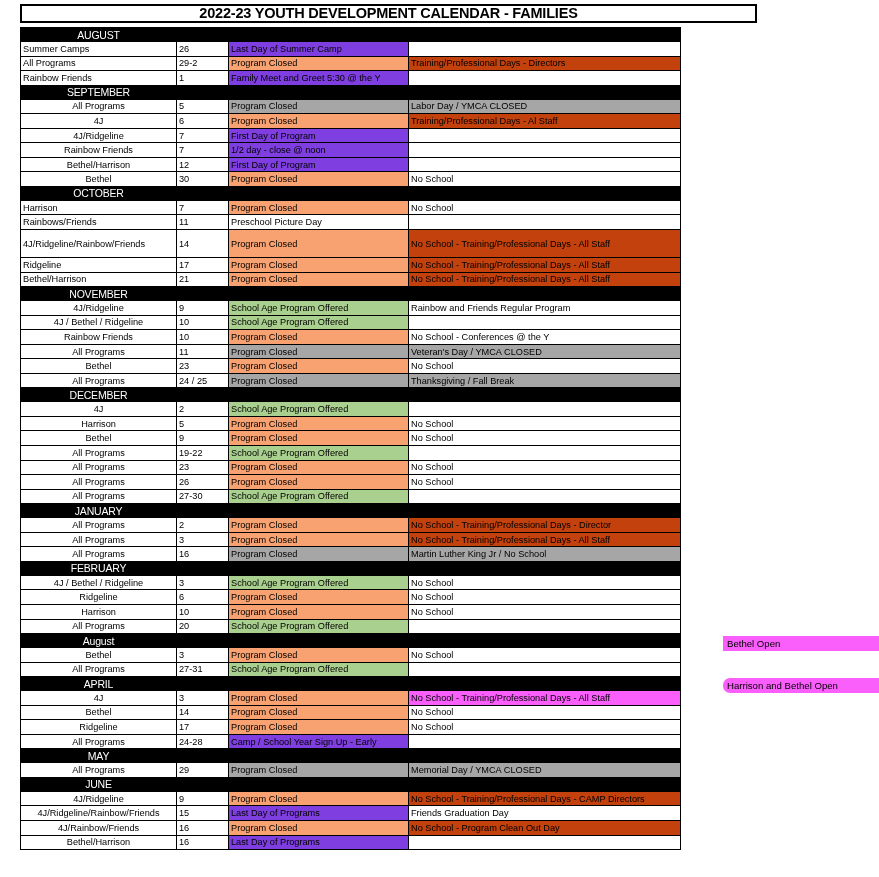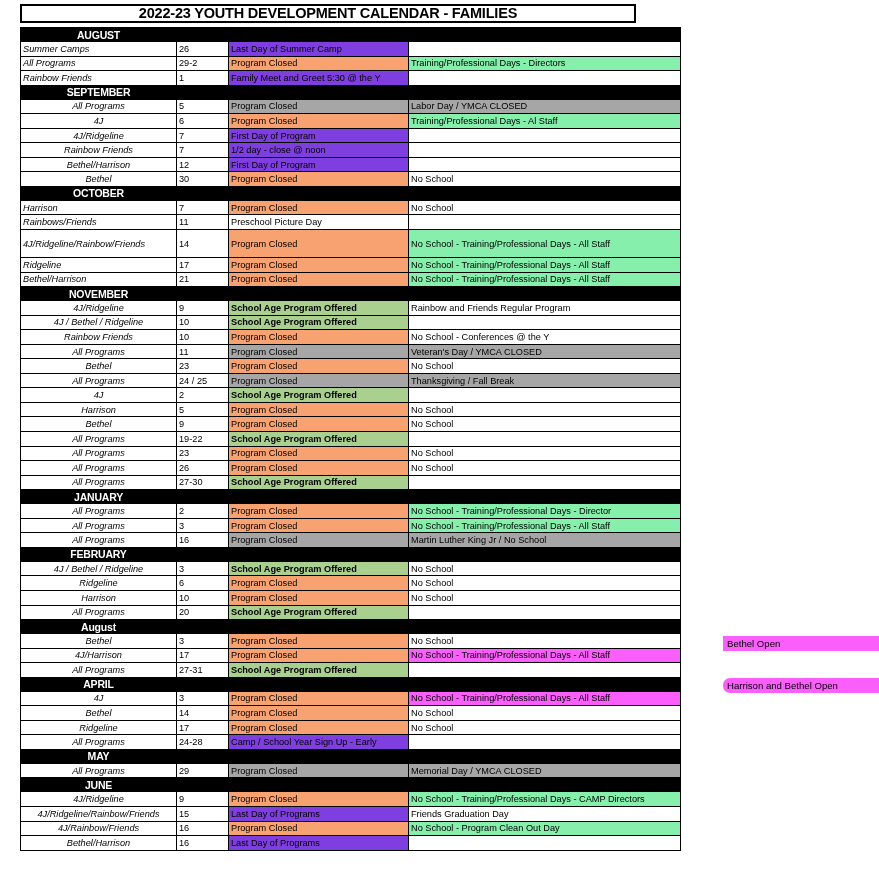--- a/index.html
+++ b/index.html
@@ -21,21 +21,21 @@
     top: 0;
     width: 879px;
     height: 877px;
   }
 
   
   .title-bar {
     position: absolute;
     left: 20px;
     top: 4px;
-    width: 616px;
+    width: 737px;
     height: 19px;
     border: 2px solid #000000;
     background: #ffffff;
     box-sizing: border-box;
     display: flex;
     align-items: center;
     justify-content: center;
   }
   .title-bar .title-text {
     font-size: 14.5px;
@@ -70,39 +70,39 @@
   col.c-prog { width: 156px; }
   col.c-date { width: 52px; }
   col.c-act  { width: 180px; }
   col.c-note { width: 272px; }
 
   
   tr.month-row td {
     background: #000000;
     border-color: #000000;
     color: #ffffff;
-    font-weight: bold;
+    font-weight: normal;
     font-size: 10.5px;
     text-align: center;
     height: 13px;
     letter-spacing: -0.2px;
   }
 
-  td.prog       { text-align: center; font-style: italic; }
+  td.prog       { text-align: center; }
   td.prog.left  { text-align: left; }
   td.date       { text-align: left; }
   td.act        { text-align: left; }
   td.note       { text-align: left; }
 
   
   .f-white  { background: #ffffff; }
   .f-orange { background: #f8a271; }
   .f-purple { background: #7f3fe0; }
-  .f-green  { background: #a9d08e; font-weight: bold; }
-  .f-blue   { background: #86efac; }
+  .f-green  { background: #a9d08e; }
+  .f-blue   { background: #c2410c; }
   .f-gray   { background: #a6a6a6; }
   .f-pink   { background: #fb5ffb; }
 
   tr.tall td { height: 27px; }
 
   
   .legend-box {
     position: absolute;
     background: #fb5ffb;
     height: 15px;
@@ -263,20 +263,24 @@
           <td class="date">23</td>
           <td class="act f-orange">Program Closed</td>
           <td class="note f-white">No School</td>
         </tr>
         <tr>
           <td class="prog">All Programs</td>
           <td class="date">24 / 25</td>
           <td class="act f-gray">Program Closed</td>
           <td class="note f-gray">Thanksgiving / Fall Break</td>
         </tr>
+        <tr class="month-row">
+          <td>DECEMBER</td>
+          <td colspan="3"></td>
+        </tr>
         <tr>
           <td class="prog">4J</td>
           <td class="date">2</td>
           <td class="act f-green">School Age Program Offered</td>
           <td class="note f-white"></td>
         </tr>
         <tr>
           <td class="prog">Harrison</td>
           <td class="date">5</td>
           <td class="act f-orange">Program Closed</td>
@@ -364,26 +368,20 @@
         </tr>
         <tr class="month-row">
           <td>August</td>
           <td colspan="3"></td>
         </tr>
         <tr>
           <td class="prog">Bethel</td>
           <td class="date">3</td>
           <td class="act f-orange">Program Closed</td>
           <td class="note f-white">No School</td>
-        </tr>
-        <tr>
-          <td class="prog">4J/Harrison</td>
-          <td class="date">17</td>
-          <td class="act f-orange">Program Closed</td>
-          <td class="note f-pink">No School - Training/Professional Days - All Staff</td>
         </tr>
         <tr>
           <td class="prog">All Programs</td>
           <td class="date">27-31</td>
           <td class="act f-green">School Age Program Offered</td>
           <td class="note f-white"></td>
         </tr>
         <tr class="month-row">
           <td>APRIL</td>
           <td colspan="3"></td>

